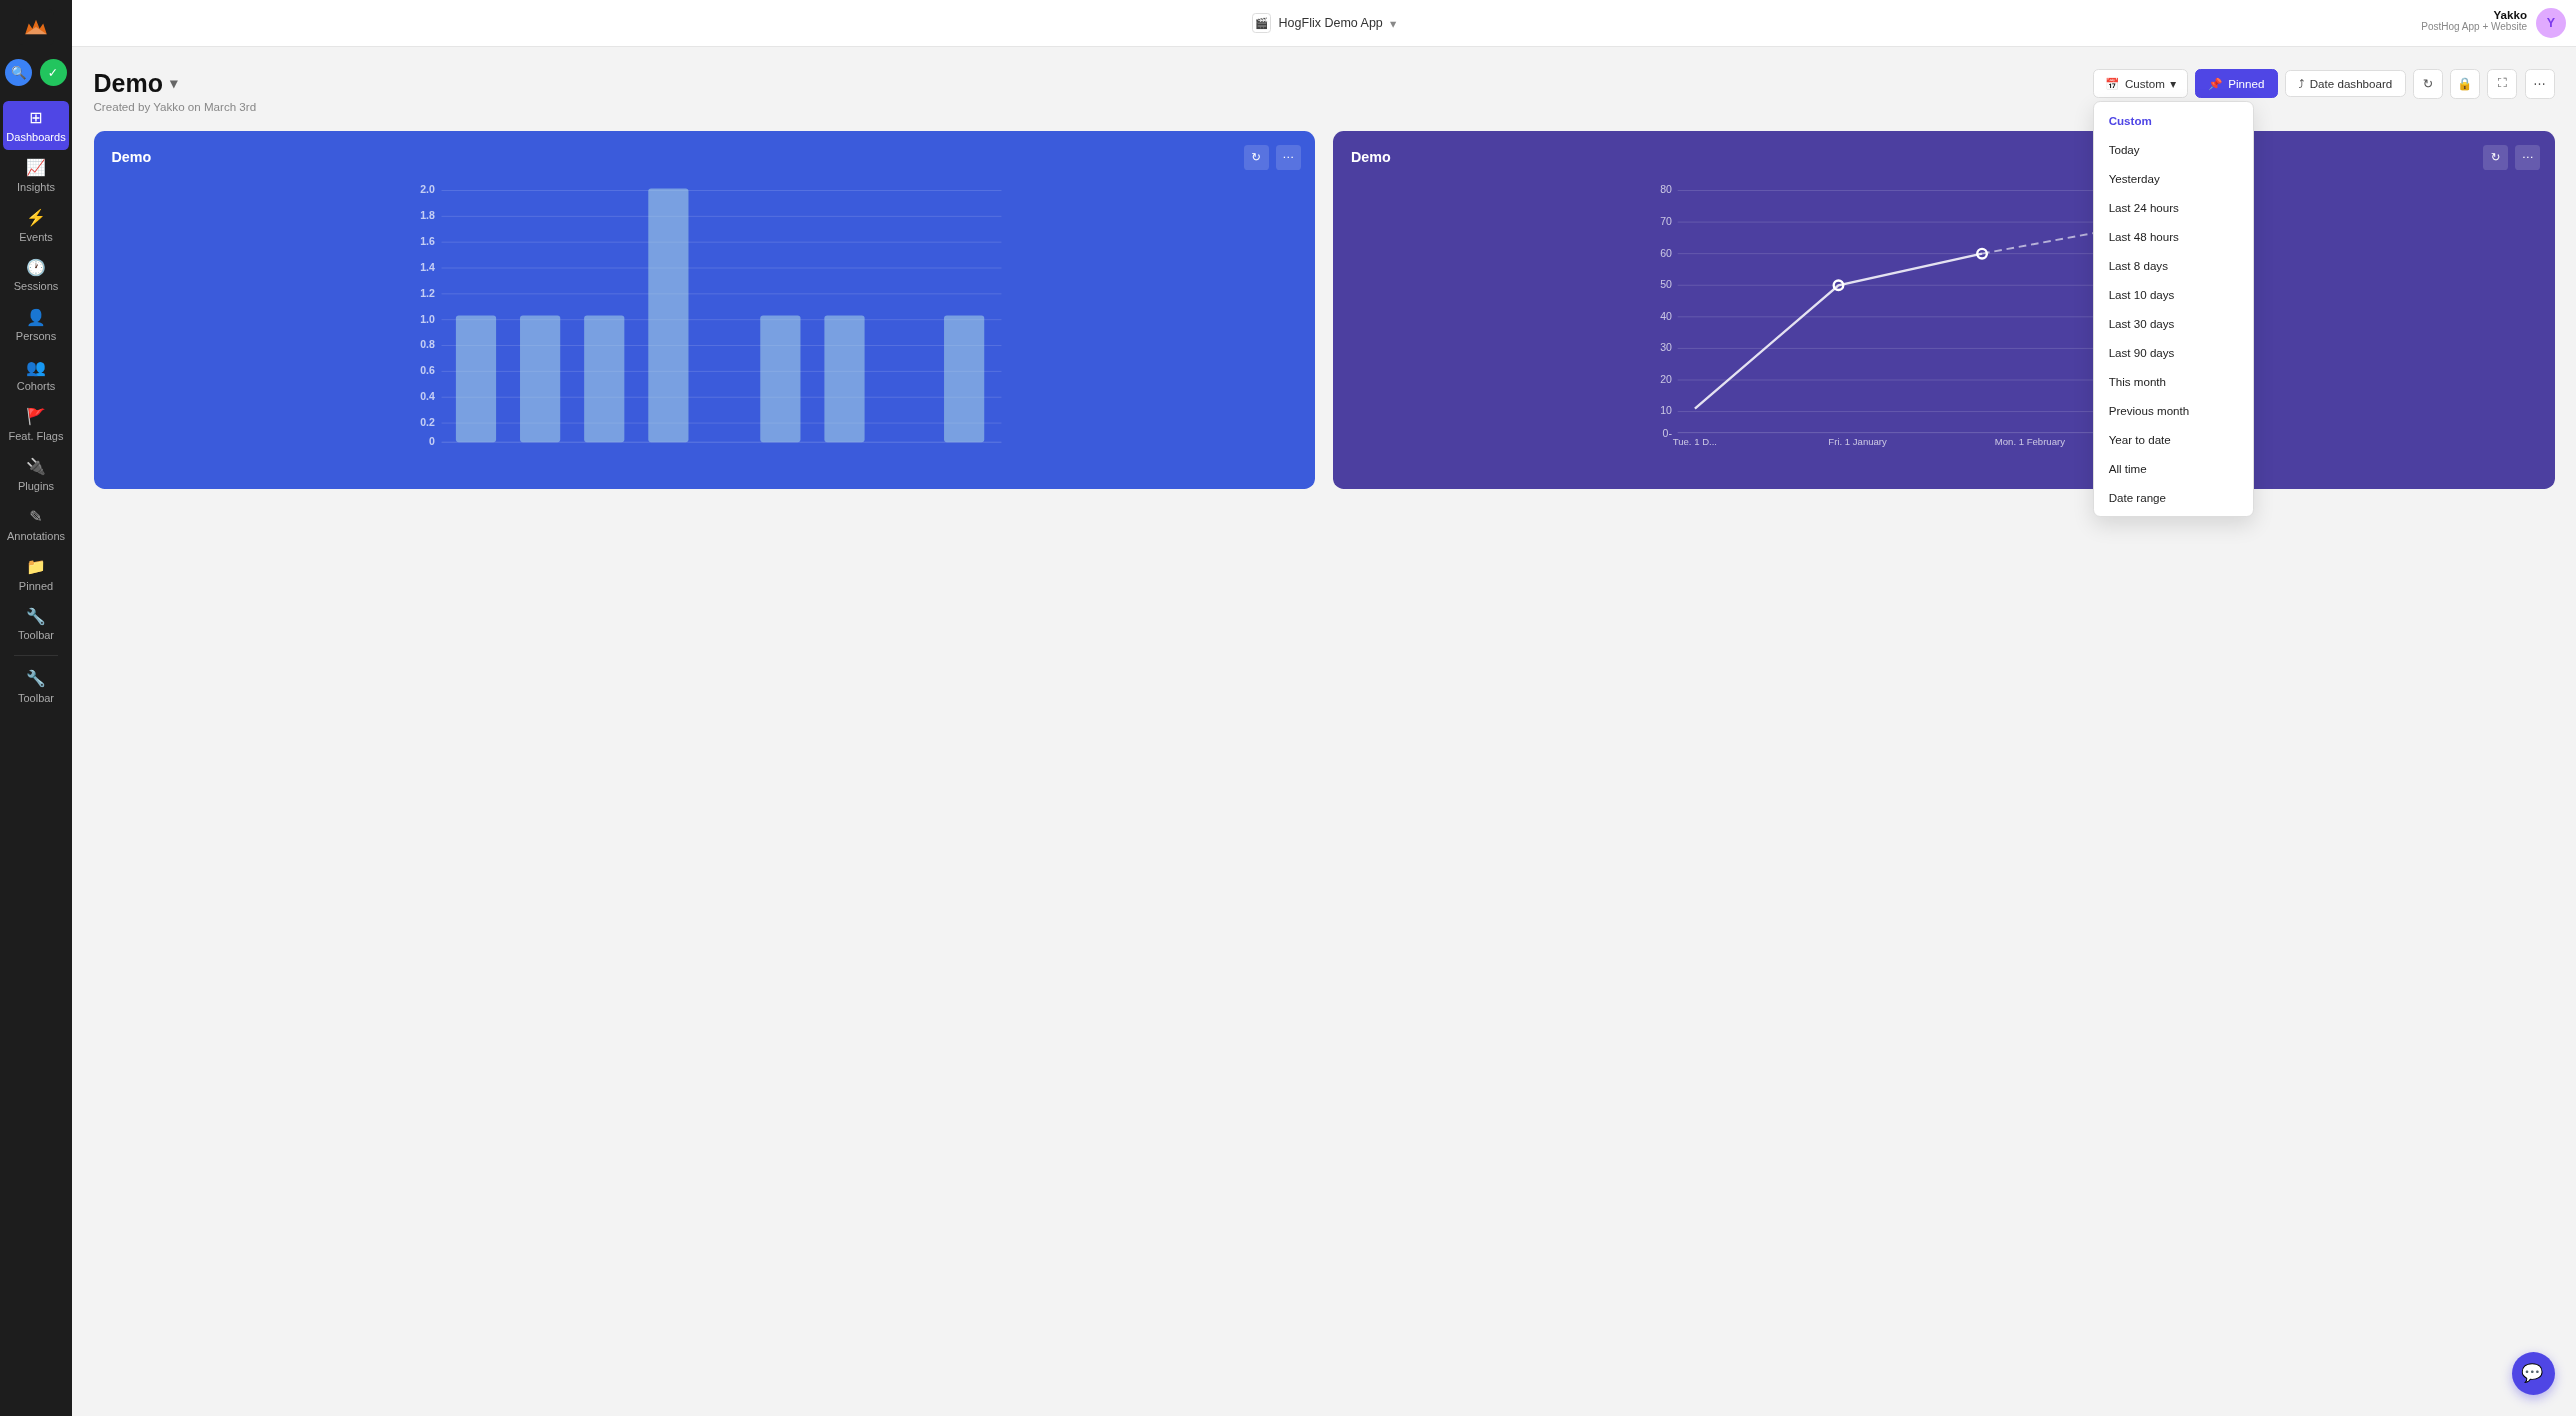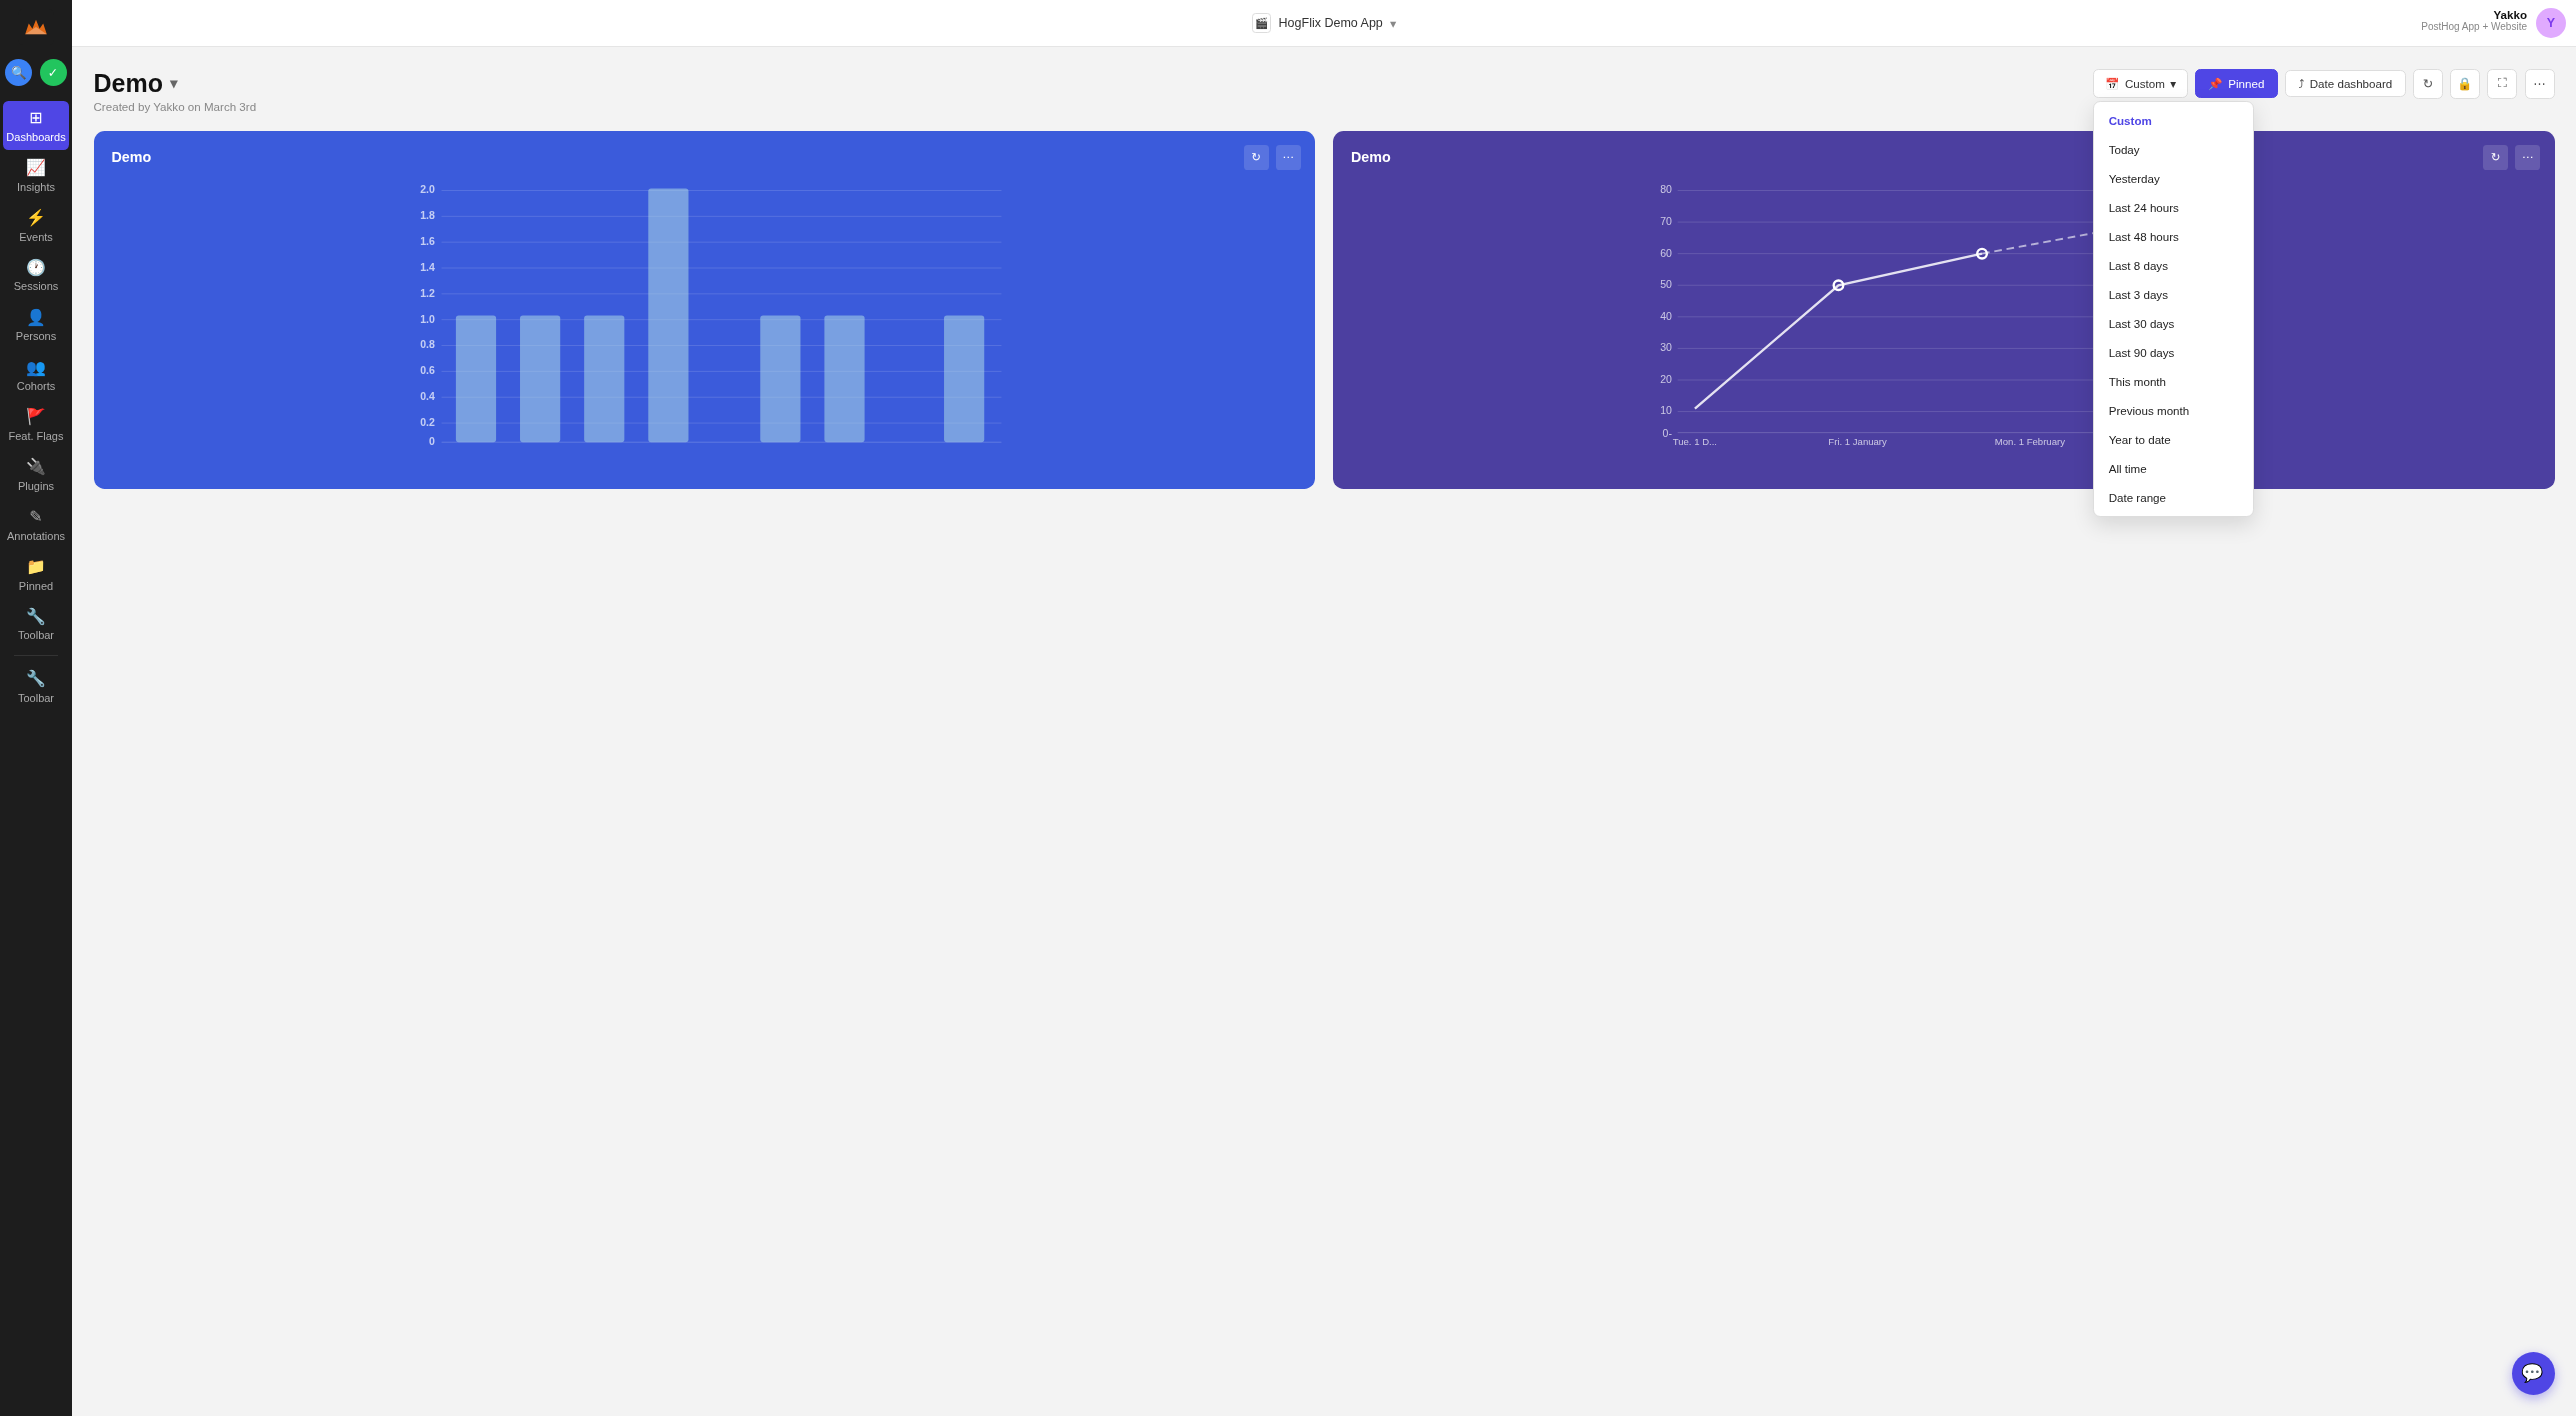--- a/index.html
+++ b/index.html
@@ -403,21 +403,21 @@
             <span>▾</span>
           </button>
           <div class="dropdown-menu" id="dropdown-menu" style="display: block;">
 
           <div class="dropdown-item selected">Custom</div>
               <div class="dropdown-item">Today</div>
               <div class="dropdown-item">Yesterday</div>
               <div class="dropdown-item">Last 24 hours</div>
               <div class="dropdown-item">Last 48 hours</div>
               <div class="dropdown-item">Last 8 days</div>
-              <div class="dropdown-item">Last 3 days</div>
+              <div class="dropdown-item">Last 10 days</div>
               <div class="dropdown-item">Last 30 days</div>
               <div class="dropdown-item">Last 90 days</div>
               <div class="dropdown-item">This month</div>
               <div class="dropdown-item">Previous month</div>
               <div class="dropdown-item">Year to date</div>
               <div class="dropdown-item">All time</div>
               <div class="dropdown-item">Date range</div>
             </div>
         </div>
 

